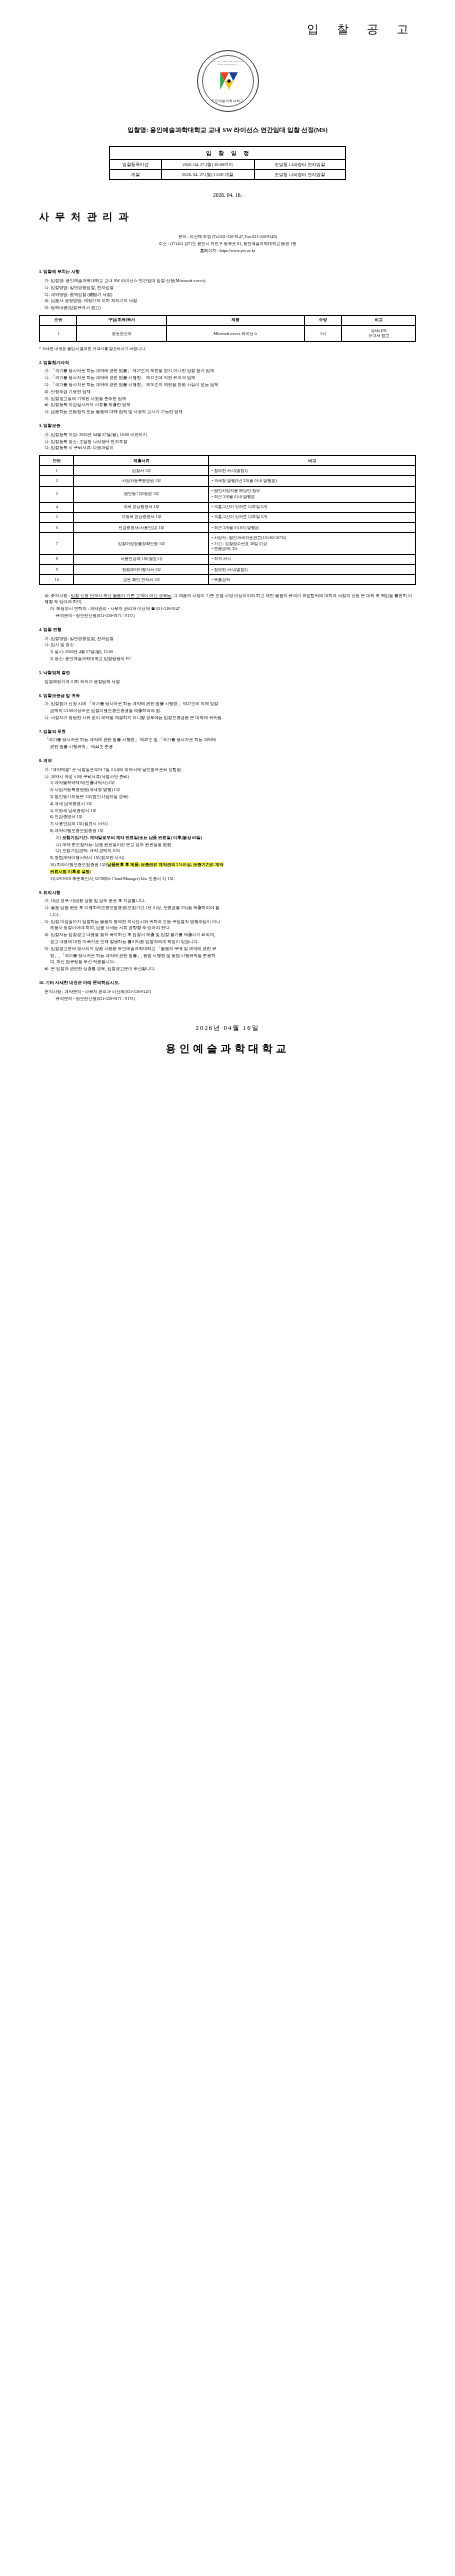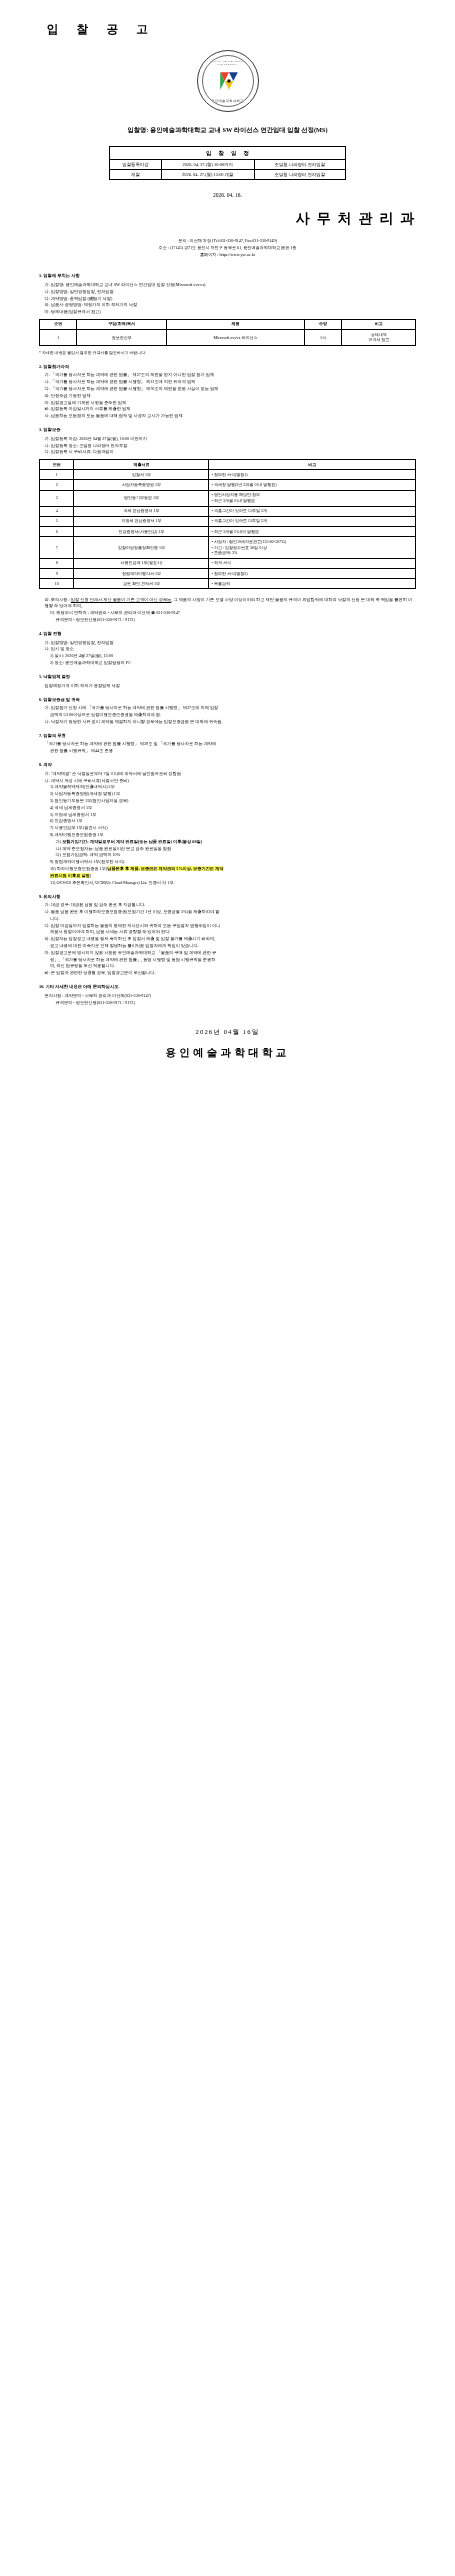--- a/index.html
+++ b/index.html
@@ -10,24 +10,24 @@
     font-family: "Liberation Serif", "DejaVu Serif", serif;
     color: #000000;
     width: 455px;
   }
   .page {
     width: 455px;
     padding: 14.3px 39px 22px 39px;
     position: relative;
   }
   .doc-title {
-    text-align: left;
+    text-align: right;
     font-size: 11.6px;
     letter-spacing: 7.7px;
-    font-weight: bold;
+    font-weight: normal;
     margin: 7.7px 0 13.2px 0;
     text-indent: 7.7px;
   }
   
   .emblem-wrap {
     display: flex;
     justify-content: center;
     margin: 3.3px 0 14.3px 0;
   }
   .emblem {
@@ -85,21 +85,21 @@
   }
   table.sched th.head {
     font-size: 5.5px;
     letter-spacing: 2.8px;
     font-weight: bold;
     padding: 2.2px;
     text-indent: 2.8px;
   }
   
   .bid-date { text-align: center; font-size: 5.5px; margin: 8.8px 0 12px 0; }
-  .dept { text-align: right; font-size: 14px; font-weight: bold; margin: 5.5px 0 10px 0; letter-spacing: 1.7px; }
+  .dept { text-align: left; font-size: 10px; font-weight: bold; margin: 5.5px 0 10px 0; letter-spacing: 1.7px; }
   .contact { text-align: center; font-size: 4.1px; line-height: 1.7; margin-bottom: 14.3px; }
   
   .sec { font-size: 4.2px; line-height: 1.62; margin-bottom: 7.2px; }
   .sec h3 { font-size: 4.3px; font-weight: bold; margin: 0 0 1.7px 0; }
   .sec p { margin: 0; }
   .indent1 { padding-left: 5.5px; }
   .indent2 { padding-left: 11px; }
   .indent3 { padding-left: 16.5px; }
   .note { font-size: 3.9px; margin-top: 1.7px; }
   .ul { text-decoration: underline; }

